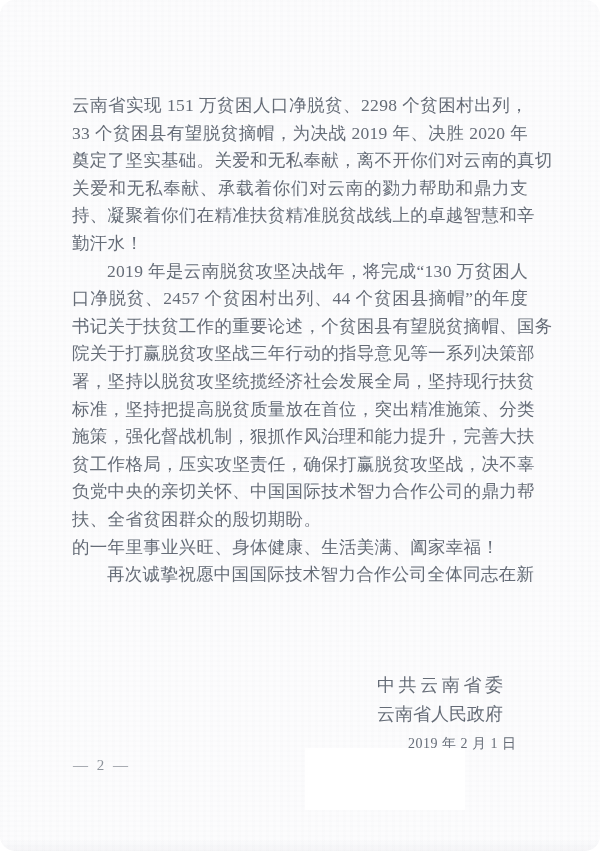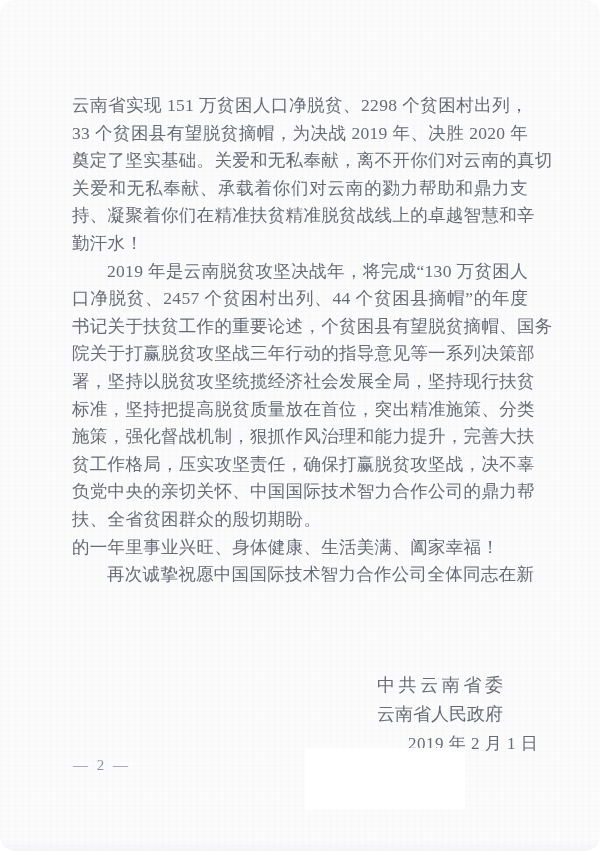--- a/index.html
+++ b/index.html
@@ -62,21 +62,21 @@
     line-height: 29px;
     font-size: 18px;
     text-align: justify;
     text-align-last: justify;
     white-space: nowrap;
   }
   .sig-date {
     margin-left: 31px;
     height: 30px;
     line-height: 30px;
-    font-size: 17px;
+    font-size: 14px;
     white-space: nowrap;
     letter-spacing: 0.5px;
   }
   .page-number {
     position: absolute;
     left: 73px;
     top: 757px;
     font-size: 15px;
     color: #8d939b;
     word-spacing: 5px;

